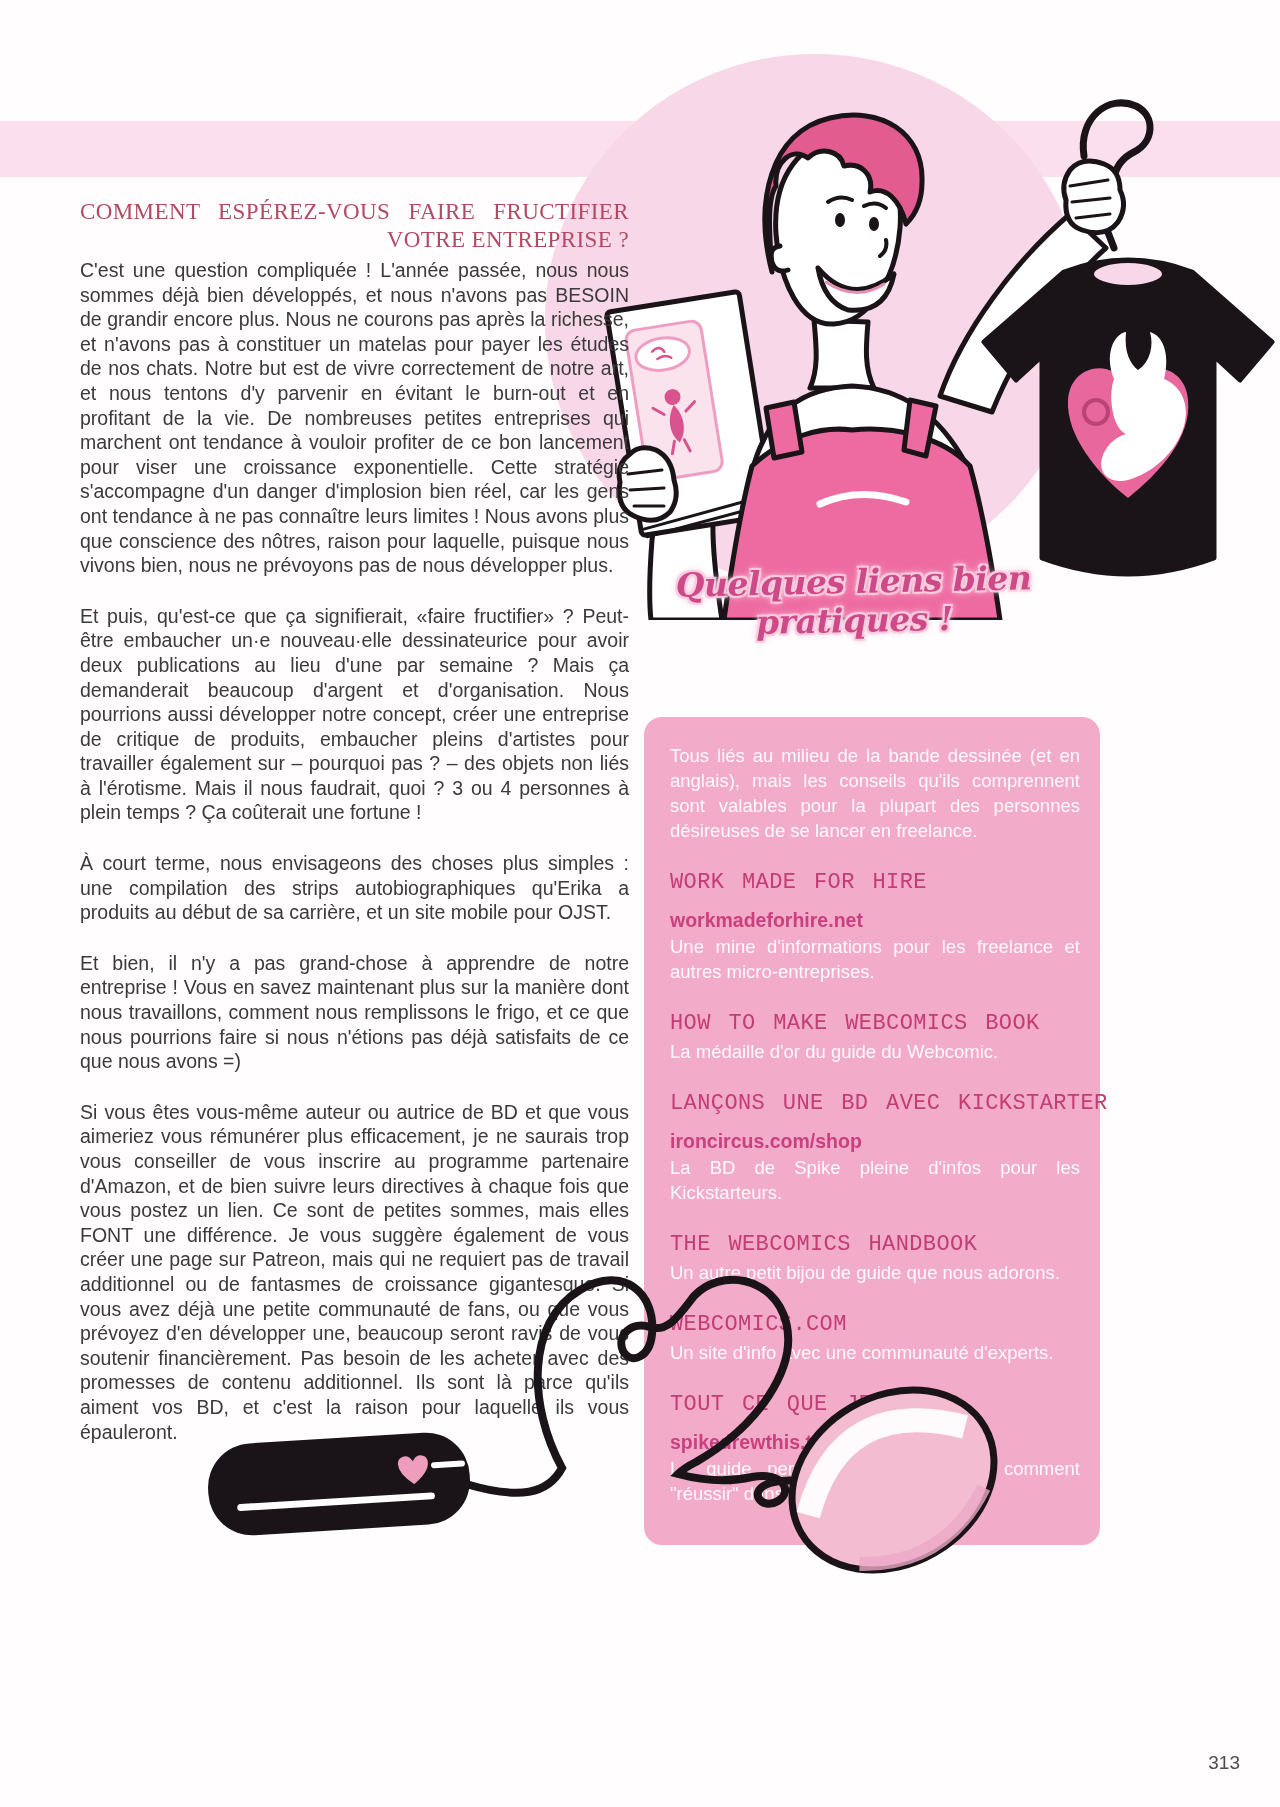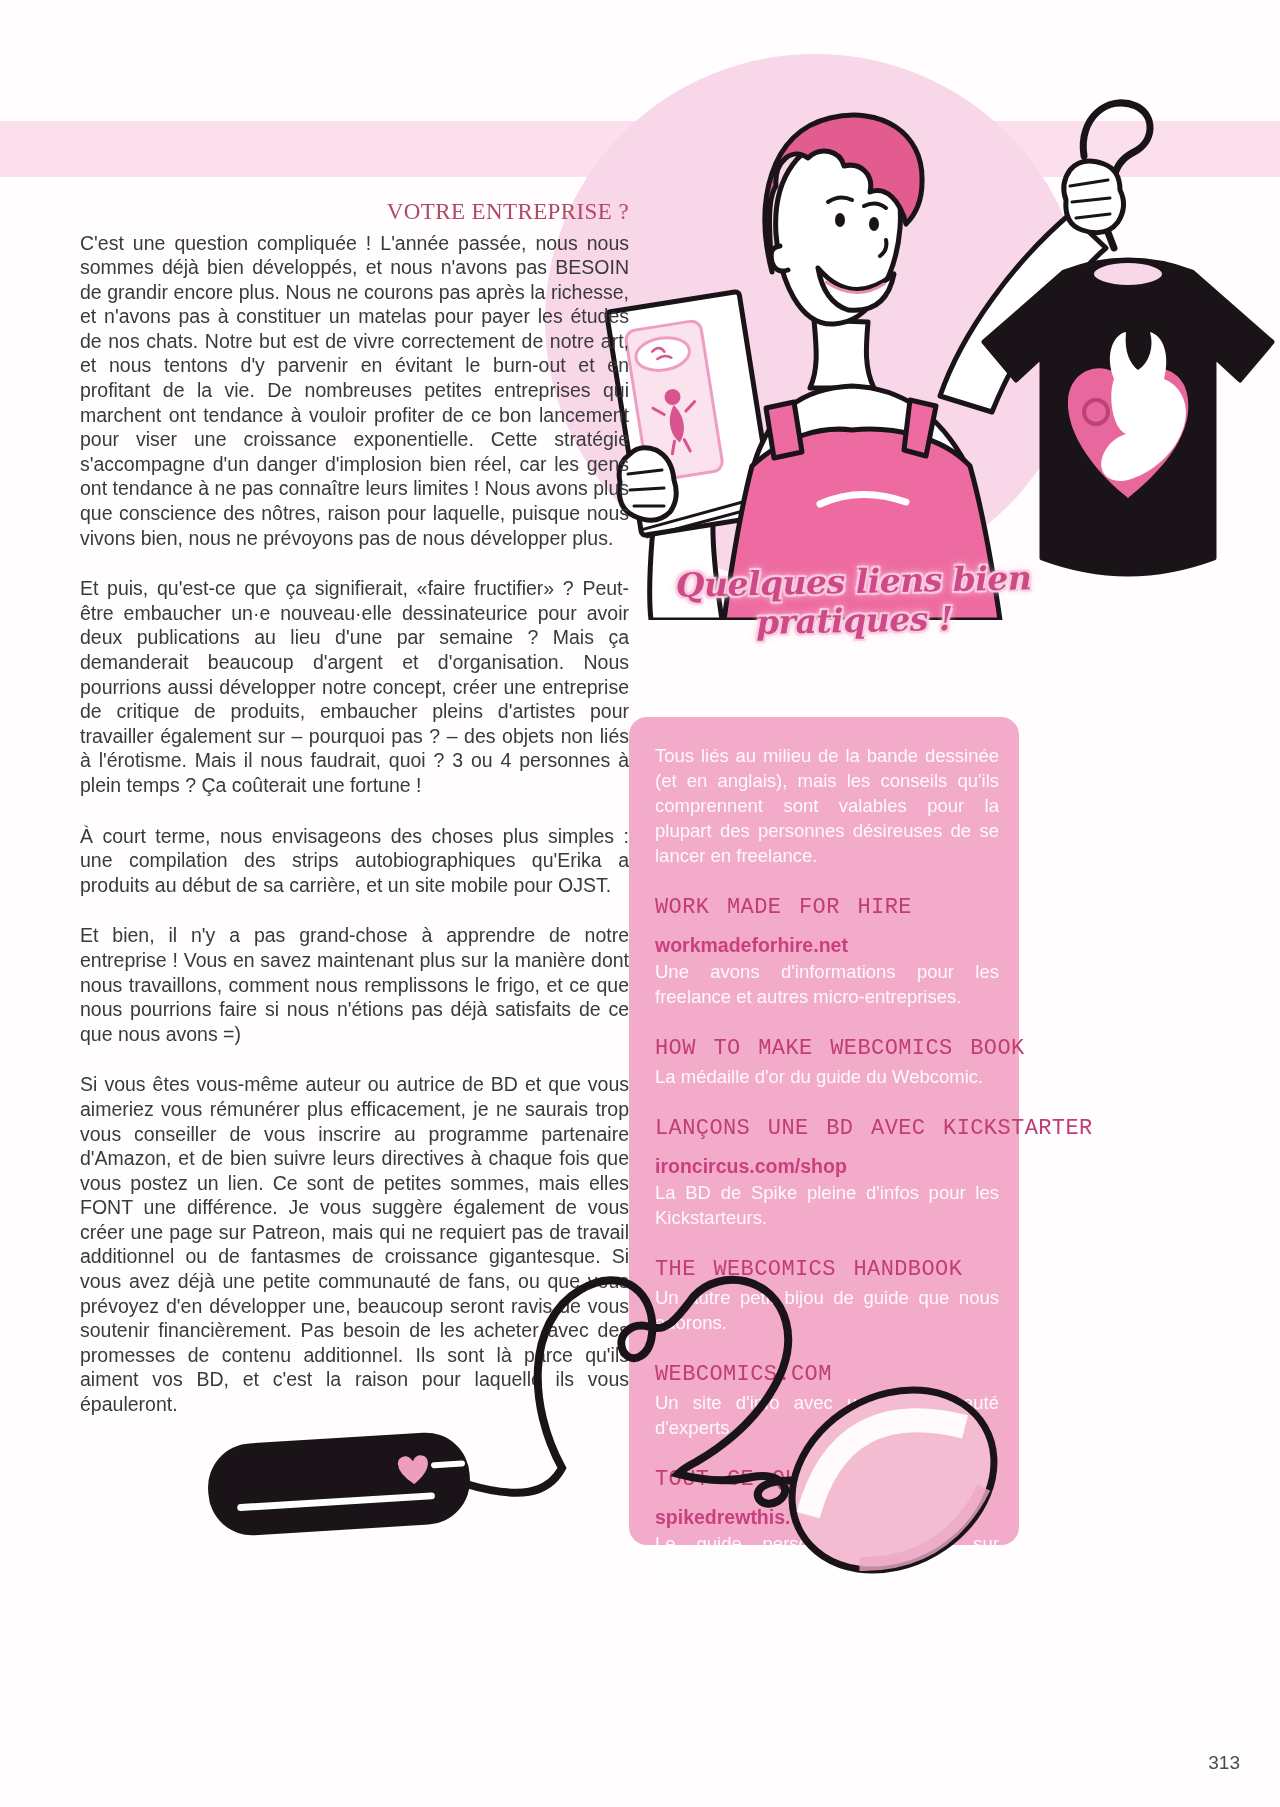--- a/index.html
+++ b/index.html
@@ -27,21 +27,21 @@
 
   .script-title{
     position:absolute;left:648px;top:562px;width:412px;text-align:center;
     font-family:"DejaVu Serif", serif;font-style:italic;font-weight:bold;
     font-size:33px;color:#ce4987;letter-spacing:-0.5px;transform:rotate(-1.2deg);
     text-shadow:0 0 1px #f9cde0,0 0 2px #f9cde0,0 0 6px #f9cde0,0 0 10px #f8cfe0,
       2px 2px 1px #f9cde0,-2px 2px 1px #f9cde0,2px -2px 1px #f9cde0,-2px -2px 1px #f9cde0;
   }
 
   .panel{
-    position:absolute;left:629px;top:717px;width:390px;height:828px;
+    position:absolute;left:644px;top:717px;width:456px;height:828px;
     background:#f2abc8;border-radius:18px;box-sizing:border-box;
     padding:26px 20px 24px 26px;
   }
   .panel-intro{
     color:rgba(255,255,255,.93);font-size:18.5px;line-height:25px;text-align:justify;margin:0;
   }
   .link-name{
     font-family:Liberation Mono, monospace;color:#c23d74;font-size:22px;line-height:26px;
     letter-spacing:.4px;word-spacing:4px;white-space:nowrap;margin-top:27px;
   }
@@ -117,38 +117,39 @@
     <path d="M306,168 q12,-8 24,-2 M342,172 q12,-6 22,2" fill="none" stroke-width="4"></path>
     <path d="M364,206 q2,10 -6,16" fill="none" stroke-width="4"></path>
 
     <path d="M296,234 Q330,274 372,240 Q364,280 326,276 Q302,268 296,234 Z" fill="#fff"></path>
     <path d="M304,248 Q334,268 362,250" fill="none" stroke-width="3" stroke="#e88fb4"></path>
   </g>
 </svg>
 
 <div class="left-col">
   <div class="col-head">
+    <div class="l1">COMMENT ESPÉREZ-VOUS FAIRE FRUCTIFIER</div>
     <div class="l2">VOTRE ENTREPRISE ?</div>
   </div>
   <p>C'est une question compliquée ! L'année passée, nous nous sommes déjà bien développés, et nous n'avons pas BESOIN de grandir encore plus. Nous ne courons pas après la richesse, et n'avons pas à constituer un matelas pour payer les études de nos chats. Notre but est de vivre correctement de notre art, et nous tentons d'y parvenir en évitant le burn-out et en profitant de la vie. De nombreuses petites entreprises qui marchent ont tendance à vouloir profiter de ce bon lancement pour viser une croissance exponentielle. Cette stratégie s'accompagne d'un danger d'implosion bien réel, car les gens ont tendance à ne pas connaître leurs limites ! Nous avons plus que conscience des nôtres, raison pour laquelle, puisque nous vivons bien, nous ne prévoyons pas de nous développer plus.</p>
   <p>Et puis, qu'est-ce que ça signifierait, «faire fructifier» ? Peut-être embaucher un·e nouveau·elle dessinateurice pour avoir deux publications au lieu d'une par semaine ? Mais ça demanderait beaucoup d'argent et d'organisation. Nous pourrions aussi développer notre concept, créer une entreprise de critique de produits, embaucher pleins d'artistes pour travailler également sur – pourquoi pas ? – des objets non liés à l'érotisme. Mais il nous faudrait, quoi ? 3 ou 4 personnes à plein temps ? Ça coûterait une fortune !</p>
   <p>À court terme, nous envisageons des choses plus simples : une compilation des strips autobiographiques qu'Erika a produits au début de sa carrière, et un site mobile pour OJST.</p>
   <p>Et bien, il n'y a pas grand-chose à apprendre de notre entreprise ! Vous en savez maintenant plus sur la manière dont nous travaillons, comment nous remplissons le frigo, et ce que nous pourrions faire si nous n'étions pas déjà satisfaits de ce que nous avons =)</p>
   <p>Si vous êtes vous-même auteur ou autrice de BD et que vous aimeriez vous rémunérer plus efficacement, je ne saurais trop vous conseiller de vous inscrire au programme partenaire d'Amazon, et de bien suivre leurs directives à chaque fois que vous postez un lien. Ce sont de petites sommes, mais elles FONT une différence. Je vous suggère également de vous créer une page sur Patreon, mais qui ne requiert pas de travail additionnel ou de fantasmes de croissance gigantesque. Si vous avez déjà une petite communauté de fans, ou que vous prévoyez d'en développer une, beaucoup seront ravis de vous soutenir financièrement. Pas besoin de les acheter avec des promesses de contenu additionnel. Ils sont là parce qu'ils aiment vos BD, et c'est la raison pour laquelle ils vous épauleront.</p>
 </div>
 
 <div class="script-title">Quelques liens bien pratiques !</div>
 
 <div class="panel">
   <p class="panel-intro">Tous liés au milieu de la bande dessinée (et en anglais), mais les conseils qu'ils comprennent sont valables pour la plupart des personnes désireuses de se lancer en freelance.</p>
 
   <div>
     <div class="link-name">WORK MADE FOR HIRE</div>
     <div class="link-url">workmadeforhire.net</div>
-    <div class="link-desc">Une avons d'informations pour les freelance et autres micro-entreprises.</div>
+    <div class="link-desc">Une mine d'informations pour les freelance et autres micro-entreprises.</div>
   </div>
 
   <div>
     <div class="link-name">HOW TO MAKE WEBCOMICS BOOK</div>
     <div class="link-desc">La médaille d'or du guide du Webcomic.</div>
   </div>
 
   <div>
     <div class="link-name">LANÇONS UNE BD AVEC KICKSTARTER</div>
     <div class="link-url">ironcircus.com/shop</div>

